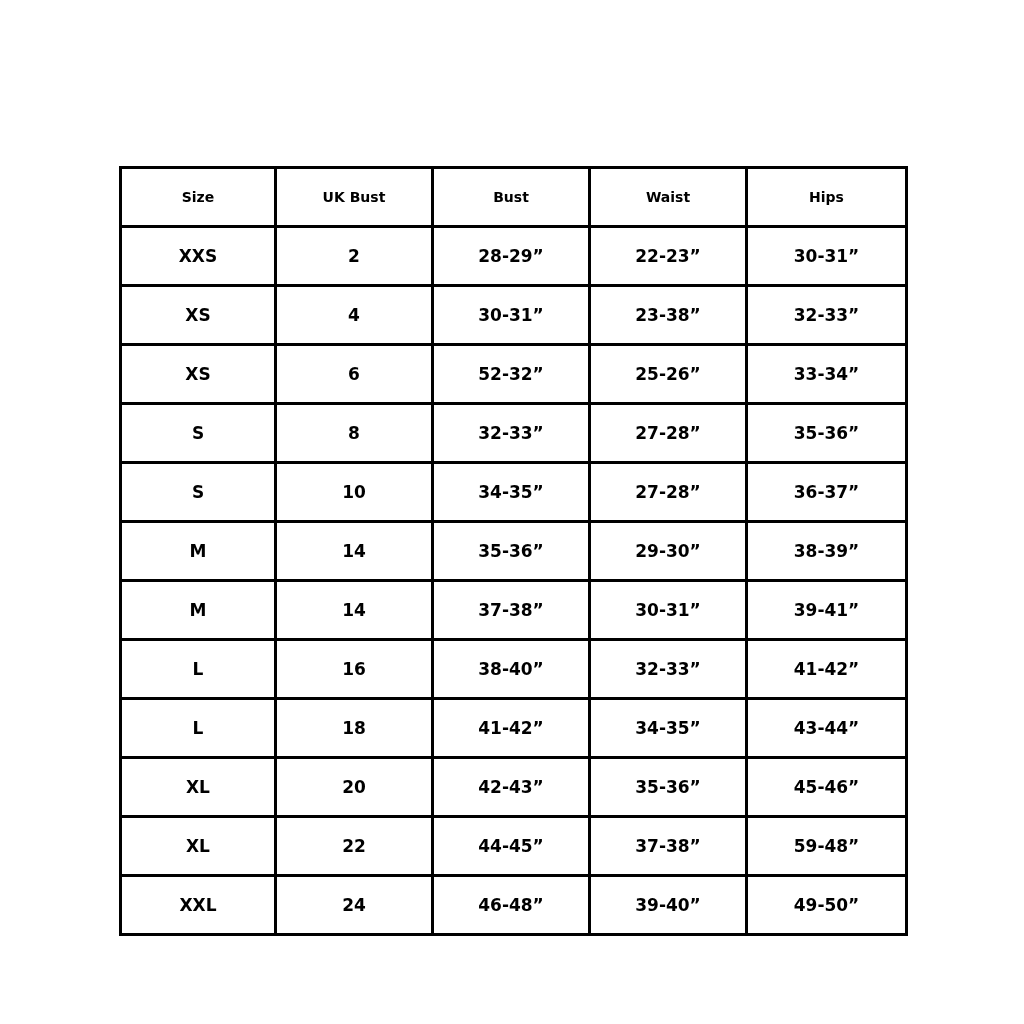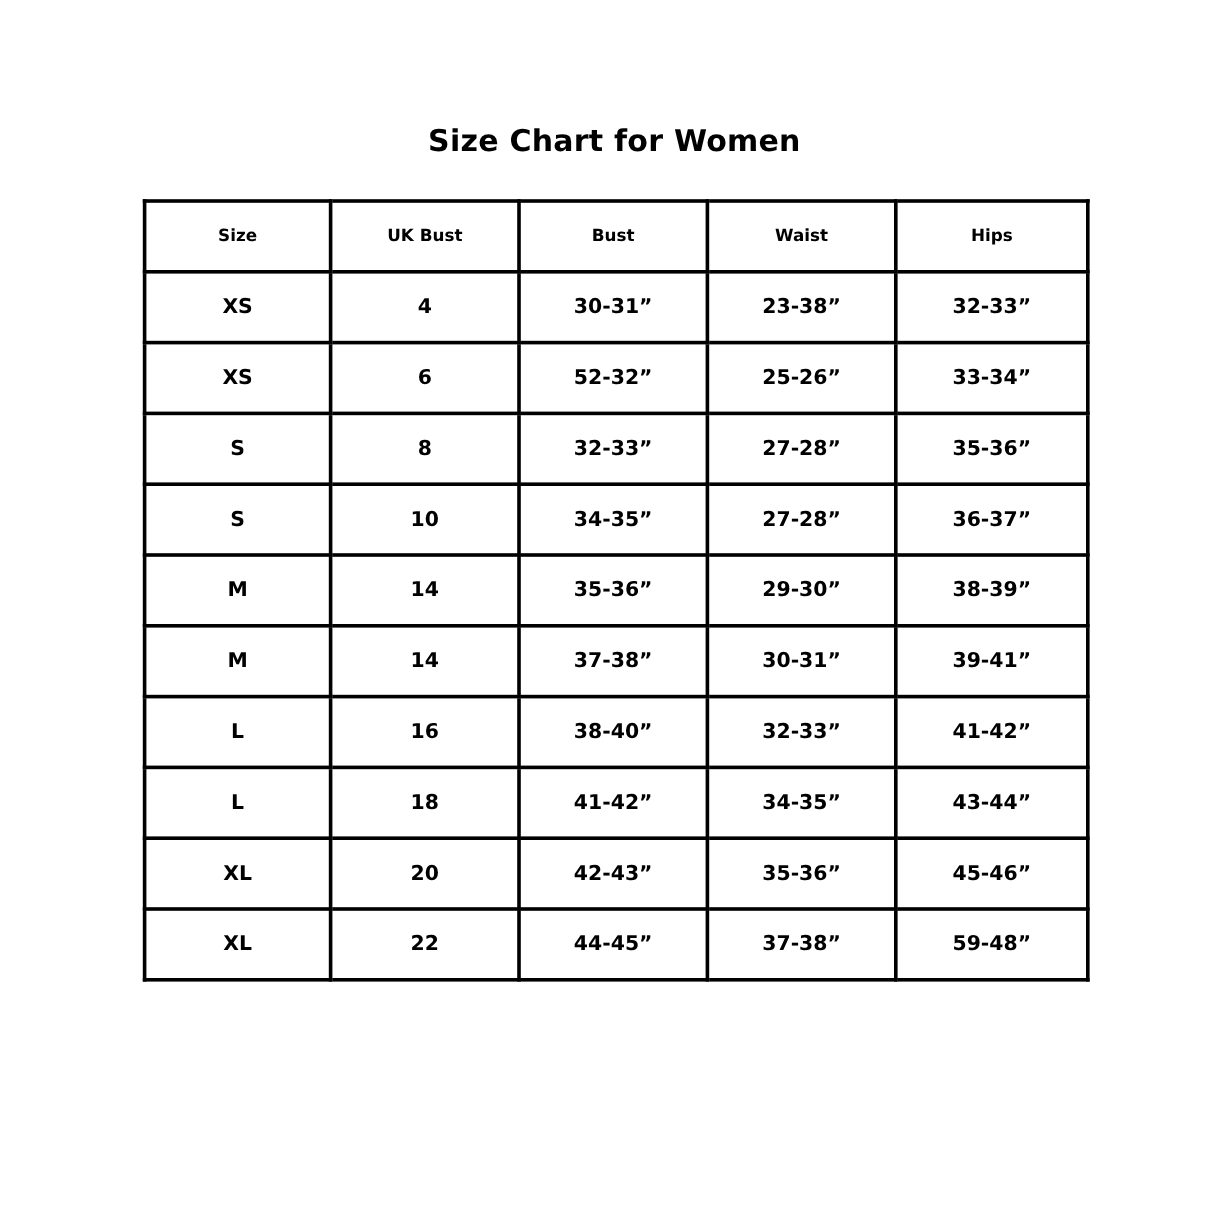--- a/index.html
+++ b/index.html
@@ -58,41 +58,47 @@
   table.size-table col.c2 { width: 157px; }
   table.size-table col.c3 { width: 157px; }
   table.size-table col.c4 { width: 157px; }
   table.size-table col.c5 { width: 160px; }
 </style>
 </head>
 <body>
 
 <div class="page">
 
-  <div class="chart-title">Size Chart for Women</div>
 
   <div class="table-wrap">
     <table class="size-table">
       <colgroup>
         <col class="c1">
           <col class="c2">
           <col class="c3">
           <col class="c4">
           <col class="c5">
       </colgroup>
       <thead>
         <tr id="header-row">
             <th>Size</th>
             <th>UK Bust</th>
             <th>Bust</th>
             <th>Waist</th>
             <th>Hips</th>
           </tr>
       </thead>
       <tbody id="body-rows">
+          <tr>
+            <td>XXS</td>
+            <td>2</td>
+            <td>28-29”</td>
+            <td>22-23”</td>
+            <td>30-31”</td>
+          </tr>
           <tr>
             <td>XS</td>
             <td>4</td>
             <td>30-31”</td>
             <td>23-38”</td>
             <td>32-33”</td>
           </tr>
           <tr>
             <td>XS</td>
             <td>6</td>
@@ -149,17 +155,24 @@
             <td>35-36”</td>
             <td>45-46”</td>
           </tr>
           <tr>
             <td>XL</td>
             <td>22</td>
             <td>44-45”</td>
             <td>37-38”</td>
             <td>59-48”</td>
           </tr>
+          <tr>
+            <td>XXL</td>
+            <td>24</td>
+            <td>46-48”</td>
+            <td>39-40”</td>
+            <td>49-50”</td>
+          </tr>
         </tbody>
     </table>
   </div>
 
 </div>
 
 </body></html>

